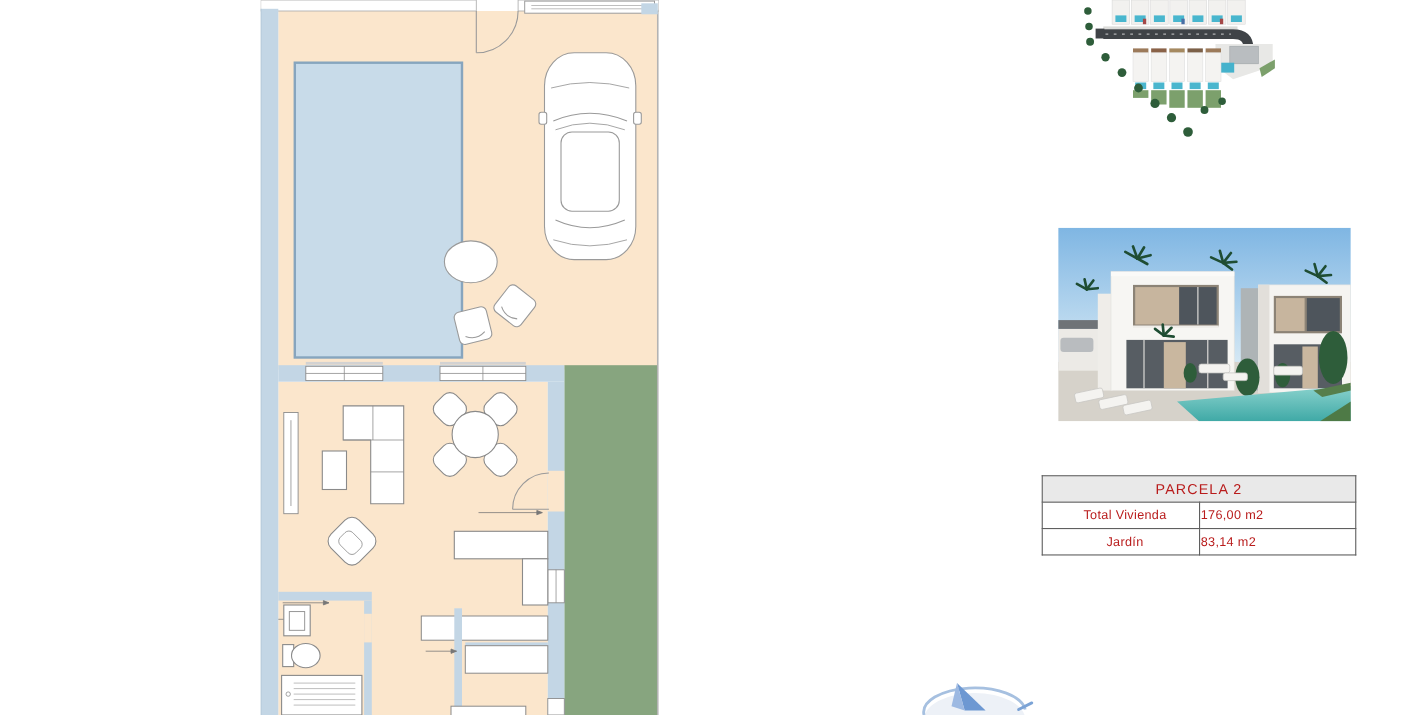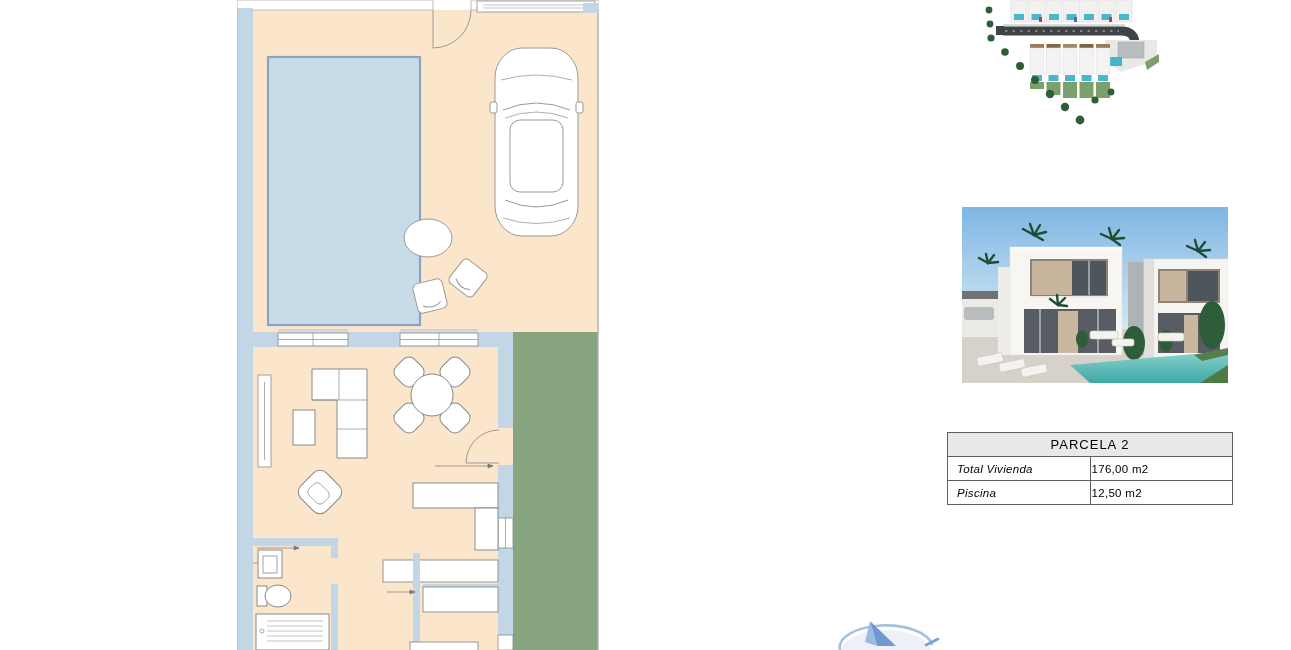--- a/index.html
+++ b/index.html
@@ -3,25 +3,25 @@
 <meta charset="utf-8">
 <style>
   html,body{margin:0;padding:0;background:#ffffff;}
   .canvas{position:relative;width:1291px;height:650px;background:#ffffff;overflow:hidden;
           font-family:"Liberation Sans", sans-serif;}
   .abs{position:absolute;}
   svg{display:block;}
 
   
   .parcel-table{border-collapse:collapse;width:286px;table-layout:fixed;}
-  .parcel-table th,.parcel-table td{border:1.5px solid #5f5f5f;color:#000000;}
+  .parcel-table th,.parcel-table td{border:1.5px solid #5f5f5f;color:#b91c1c;}
   .parcel-table th{height:21px;background:#e9e9e9;font-size:13px;font-weight:400;
                    letter-spacing:1px;text-align:center;}
   .parcel-table td{height:21px;font-size:11.5px;letter-spacing:.3px;background:#ffffff;}
-  .parcel-table td.lbl{width:148px;text-align:left;padding-left:9px;font-style:italic;}
+  .parcel-table td.lbl{width:148px;text-align:center;padding-left:9px;}
   .parcel-table td.val{text-align:left;}
 </style>
 </head>
 <body>
 
 <div class="canvas">
 
   <div class="abs" style="left:237px;top:0;width:362px;height:650px;">
     <svg width="362" height="650" viewBox="0 0 362 650">
 
@@ -398,22 +398,22 @@
         <tr>
           <th colspan="2">PARCELA 2</th>
         </tr>
       </thead>
       <tbody>
         <tr>
           <td class="lbl">Total Vivienda</td>
           <td class="val">176,00 m2</td>
         </tr>
         <tr>
-          <td class="lbl">Piscina</td>
-          <td class="val">12,50 m2</td>
+          <td class="lbl">Jardín</td>
+          <td class="val">83,14 m2</td>
         </tr>
       </tbody>
     </table>
   </div>
 
   <div class="abs" style="left:830px;top:618px;width:112px;height:32px;overflow:hidden;">
     <svg width="112" height="32" viewBox="0 0 112 32">
       <ellipse cx="56" cy="36" rx="46" ry="24" fill="#edf1f7"></ellipse>
       <path d="M10,32 A46,22 0 0 1 102,27" stroke="#a6c0e0" stroke-width="2.6" fill="none"></path>
       <polygon points="40,3 66,28 47,28" fill="#6d98d2"></polygon>

